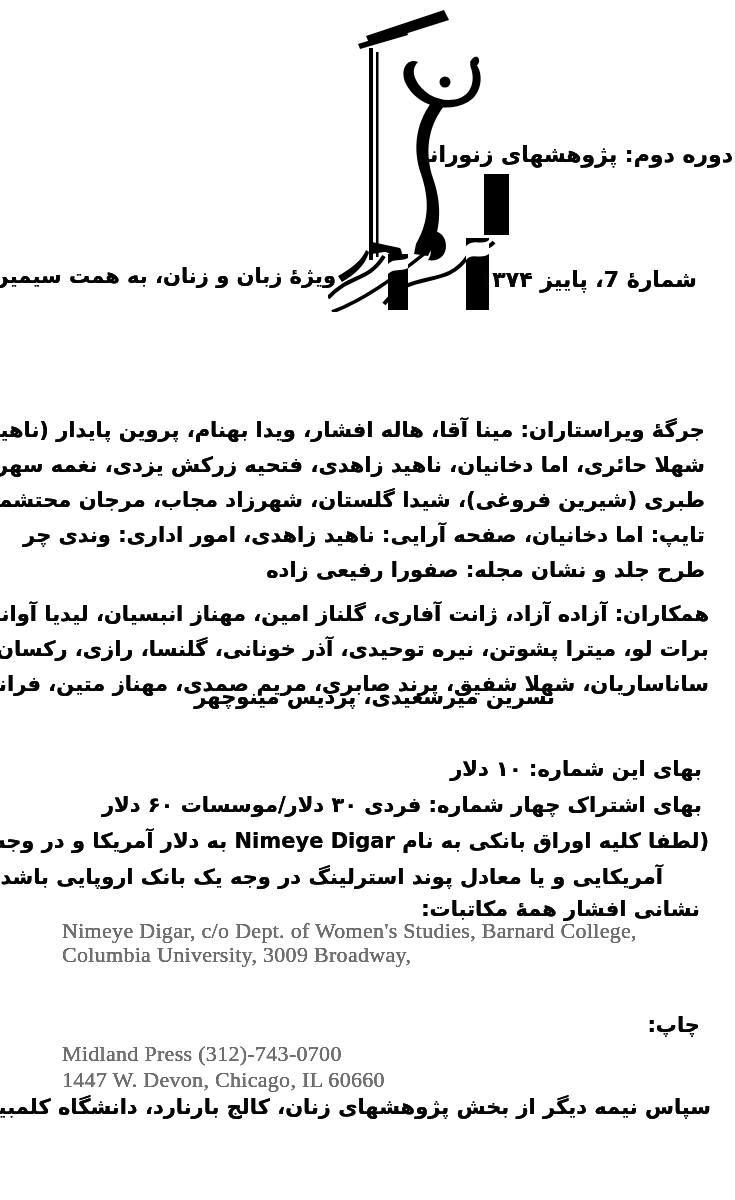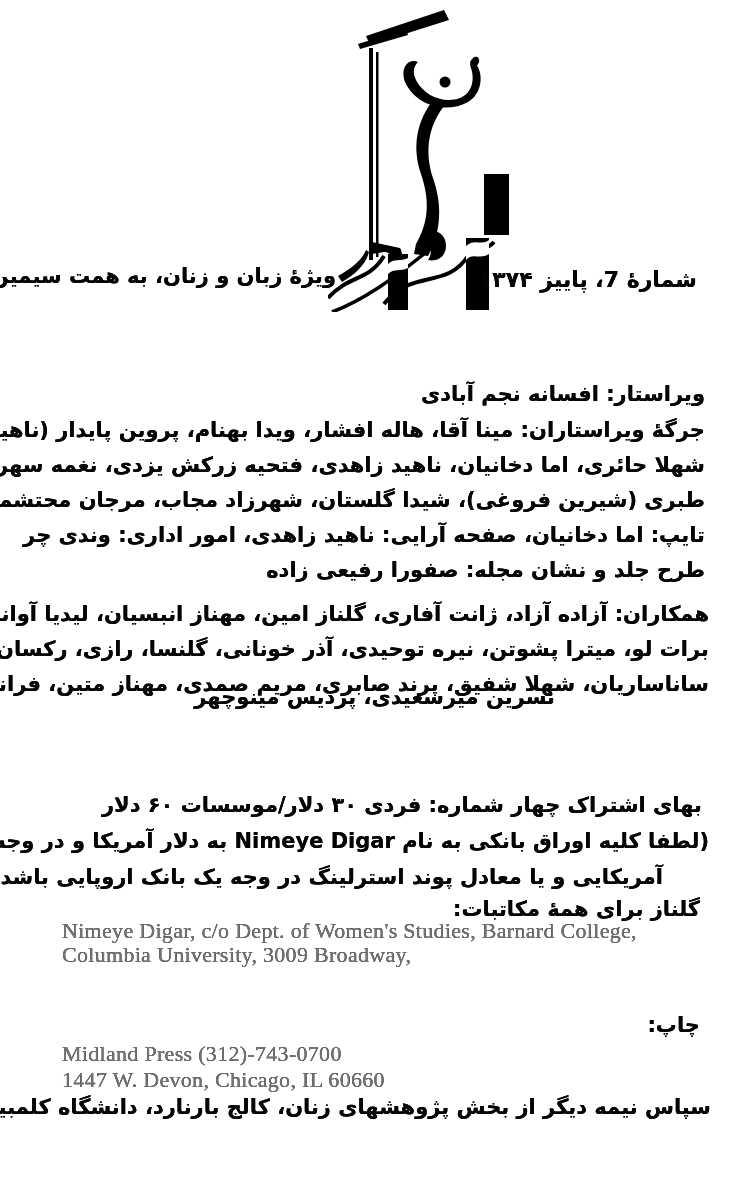--- a/index.html
+++ b/index.html
@@ -67,39 +67,40 @@
       <rect x="60" y="252" width="20" height="56"></rect>
       <path d="M96 230 C108 226 118 232 118 244 C118 254 110 260 100 258 C104 252 104 246 98 242 C92 238 92 234 96 230 Z"></path>
       <path d="M0 296 C22 272 40 280 56 254" stroke="#000" stroke-width="4" fill="none"></path>
       <path d="M56 302 C84 266 118 288 140 254 C148 242 158 250 166 240" stroke="#000" stroke-width="4" fill="none"></path>
       <path d="M4 310 C36 298 66 276 96 252" stroke="#000" stroke-width="3.5" fill="none"></path>
     </g>
     <path d="M138 244 C146 236 154 244 161 238 L161 252 C152 258 144 250 138 258 Z" fill="#fff"></path>
     <path d="M60 262 C66 256 72 260 80 256 L80 266 C72 270 66 266 60 272 Z" fill="#fff"></path>
   </svg>
 
+  <div class="fa fa-lg" style="top:141px; right:2px;">دوره دوم: پژوهشهای زنورانه</div>
   <div class="fa fa-lg" style="top:266px; right:38px;">شمارهٔ 7، پاییز ۱۳۷۴</div>
   <div class="fa" style="top:263px; right:399px;">ویژهٔ زبان و زنان، به همت سیمین کریمی</div>
 
-  <div class="fa" style="top:381px; right:30px;">ویراستار: افسانه نجم آبادی</div>
   <div class="fa" style="top:417px; right:30px;">جرگهٔ ویراستاران: مینا آقا، هاله افشار، ویدا بهنام، پروین پایدار (ناهید یگانه)،</div>
   <div class="fa" style="top:452px; right:30px;">شهلا حائری، اما دخانیان، ناهید زاهدی، فتحیه زرکش یزدی، نغمه سهرابی، شهران</div>
   <div class="fa" style="top:487px; right:30px;">طبری (شیرین فروغی)، شیدا گلستان، شهرزاد مجاب، مرجان محتشمی</div>
   <div class="fa" style="top:557px; right:30px;">طرح جلد و نشان مجله: صفورا رفیعی زاده</div>
   <div class="fa" style="top:522px; right:30px;">تایپ: اما دخانیان، صفحه آرایی: ناهید زاهدی، امور اداری: وندی چر</div>
 
   <div class="fa" style="top:601px; right:26px;">همکاران: آزاده آزاد، ژانت آفاری، گلناز امین، مهناز انبسیان، لیدیا آوانسیان، مژده</div>
   <div class="fa" style="top:636px; right:26px;">برات لو، میترا پشوتن، نیره توحیدی، آذر خونانی، گلنسا، رازی، رکسان زند، الیز</div>
   <div class="fa" style="top:671px; right:26px;">ساناساریان، شهلا شفیق، پرند صابری، مریم صمدی، مهناز متین، فرانک میرآفتاب،</div>
   <div class="fa" style="top:684px; right:180px;">نسرین میرسعیدی، پردیس مینوچهر</div>
 
+  <div class="fa" style="top:756px; right:33px;">بهای این شماره: ۱۰ دلار</div>
   <div class="fa" style="top:792px; right:33px;">بهای اشتراک چهار شماره: فردی ۳۰ دلار/موسسات ۶۰ دلار</div>
   <div class="fa" style="top:828px; right:26px;">(لطفا کلیه اوراق بانکی به نام Nimeye Digar به دلار آمریکا و در وجه یک بانک</div>
   <div class="fa" style="top:864px; right:72px;">آمریکایی و یا معادل پوند استرلینگ در وجه یک بانک اروپایی باشد.)</div>
-  <div class="fa" style="top:896px; right:35px;">گلناز برای همهٔ مکاتبات:</div>
+  <div class="fa" style="top:896px; right:35px;">نشانی افشار همهٔ مکاتبات:</div>
 
   <div class="en" style="top:919px; left:62px;">Nimeye Digar, c/o Dept. of Women's Studies, Barnard College,</div>
   <div class="en" style="top:943px; left:62px;">Columbia University, 3009 Broadway,</div>
 
   <div class="fa" style="top:1012px; right:35px;">چاپ:</div>
   <div class="en" style="top:1042px; left:62px;text-align:right;">Midland Press (312)-743-0700</div>
   <div class="en" style="top:1068px; left:62px;">1447 W. Devon, Chicago, IL 60660</div>
 
   <div class="fa" style="top:1094px; right:24px;">سپاس نیمه دیگر از بخش پژوهشهای زنان، کالج بارنارد، دانشگاه کلمبیا که به یاری</div>
 

